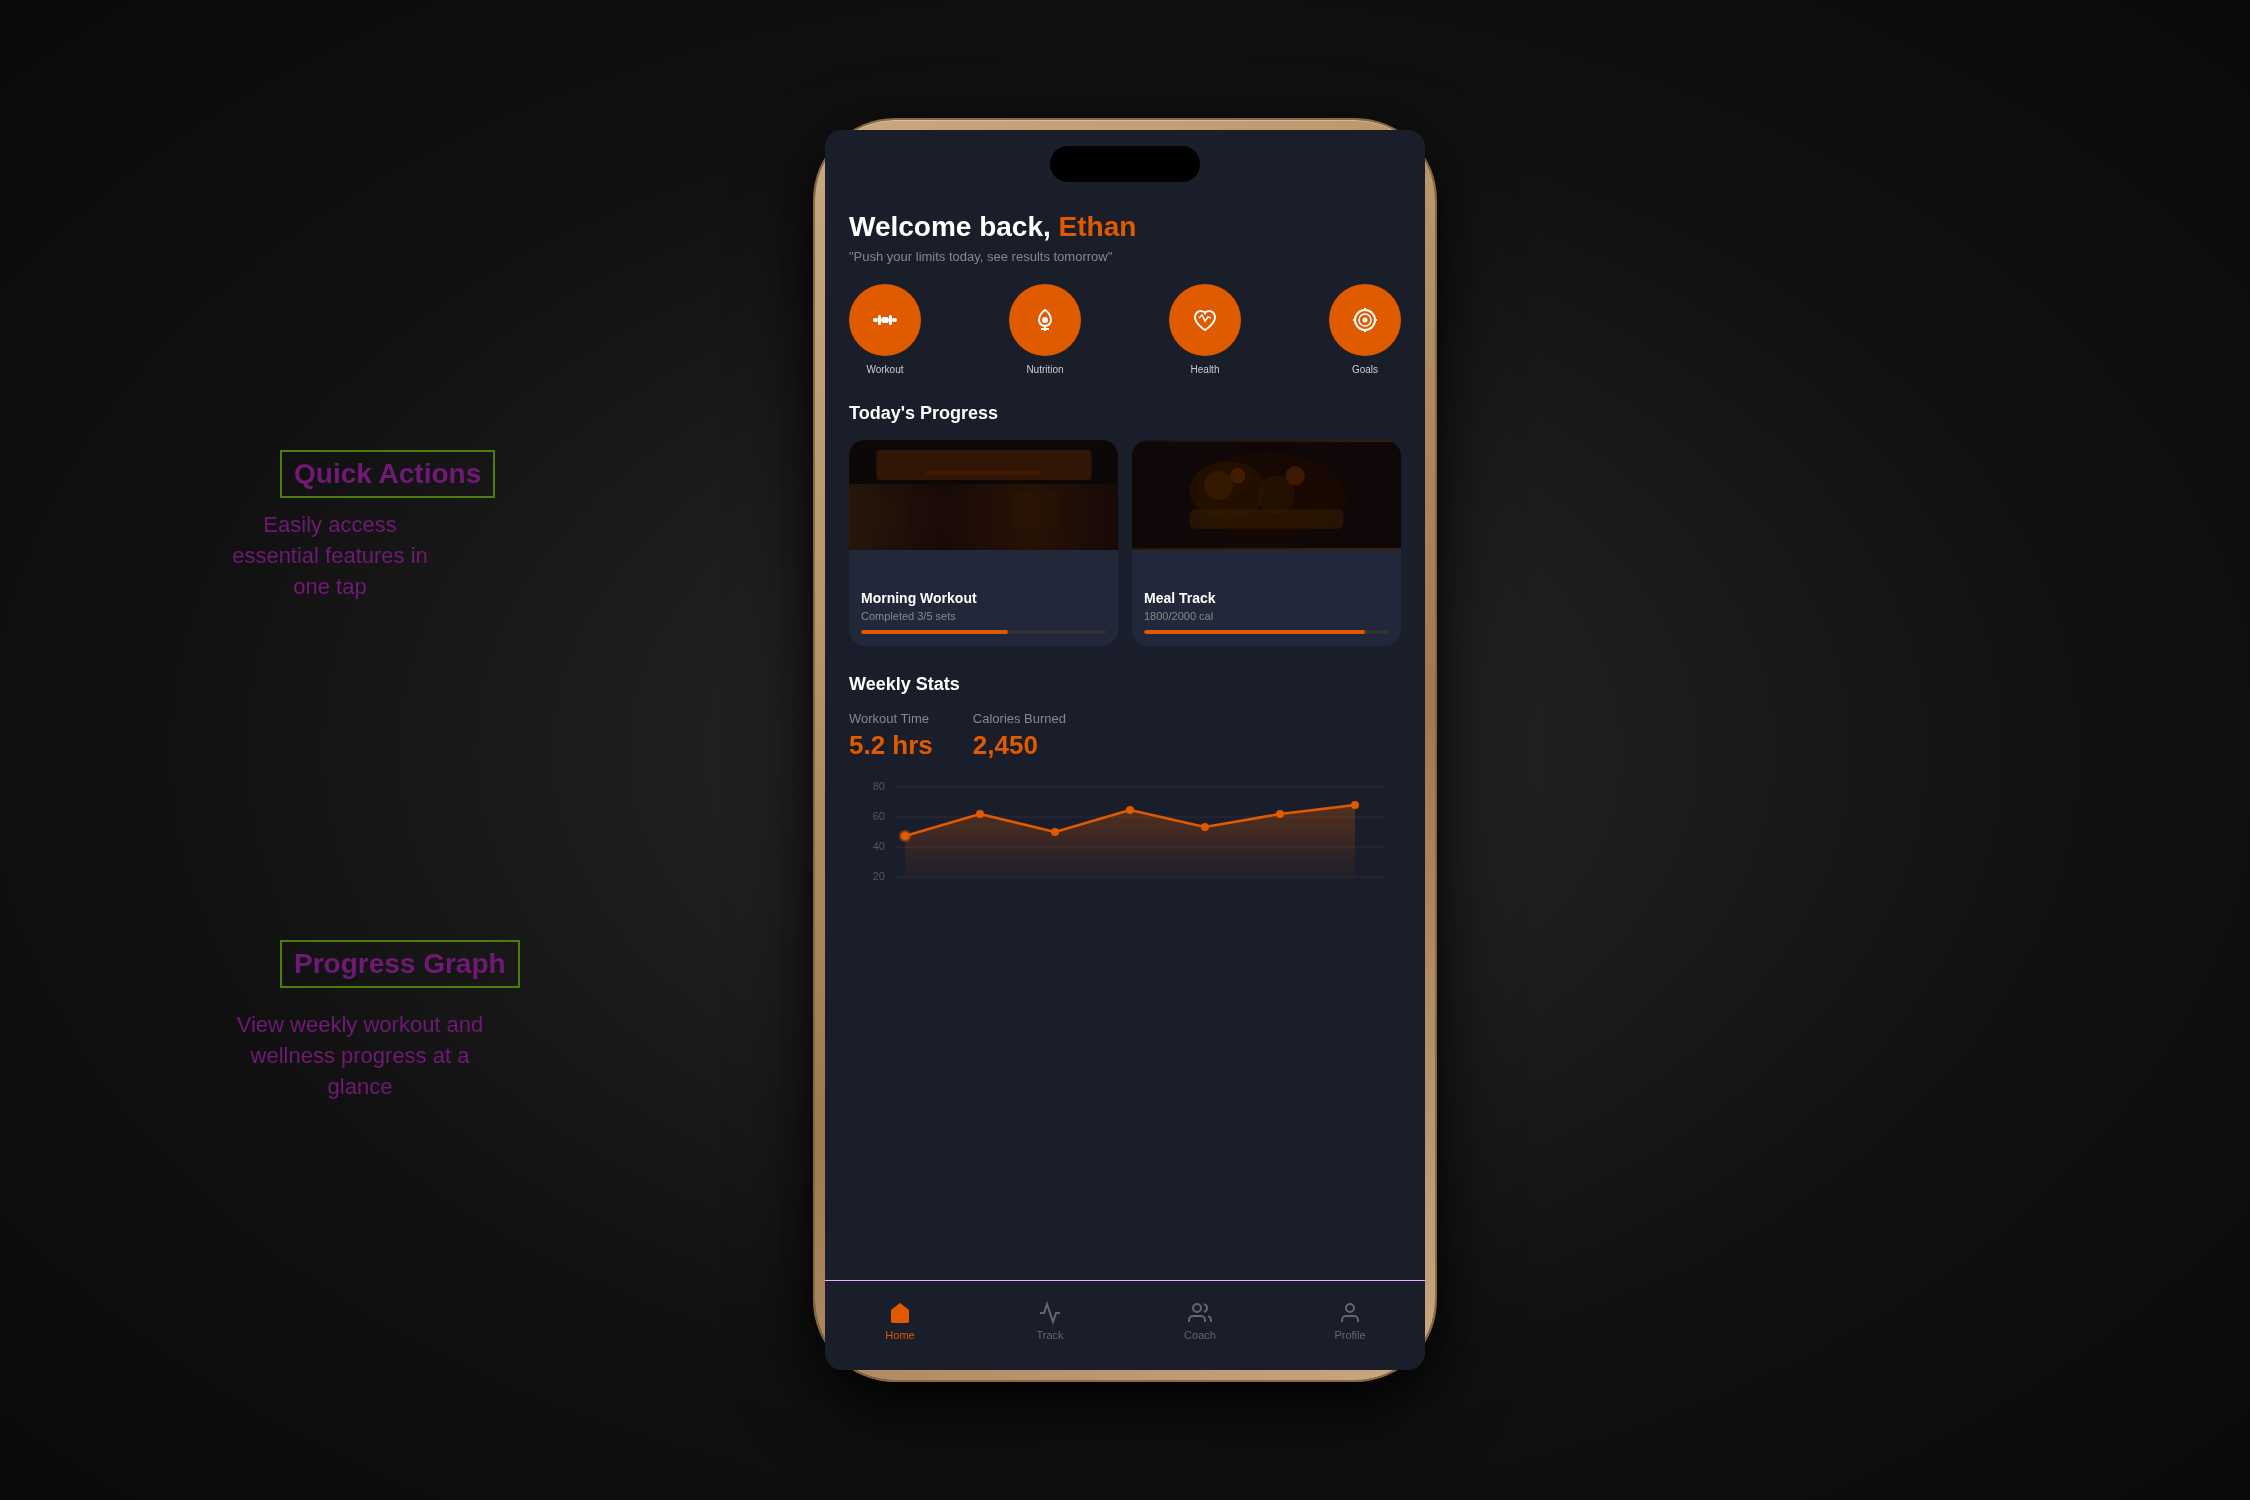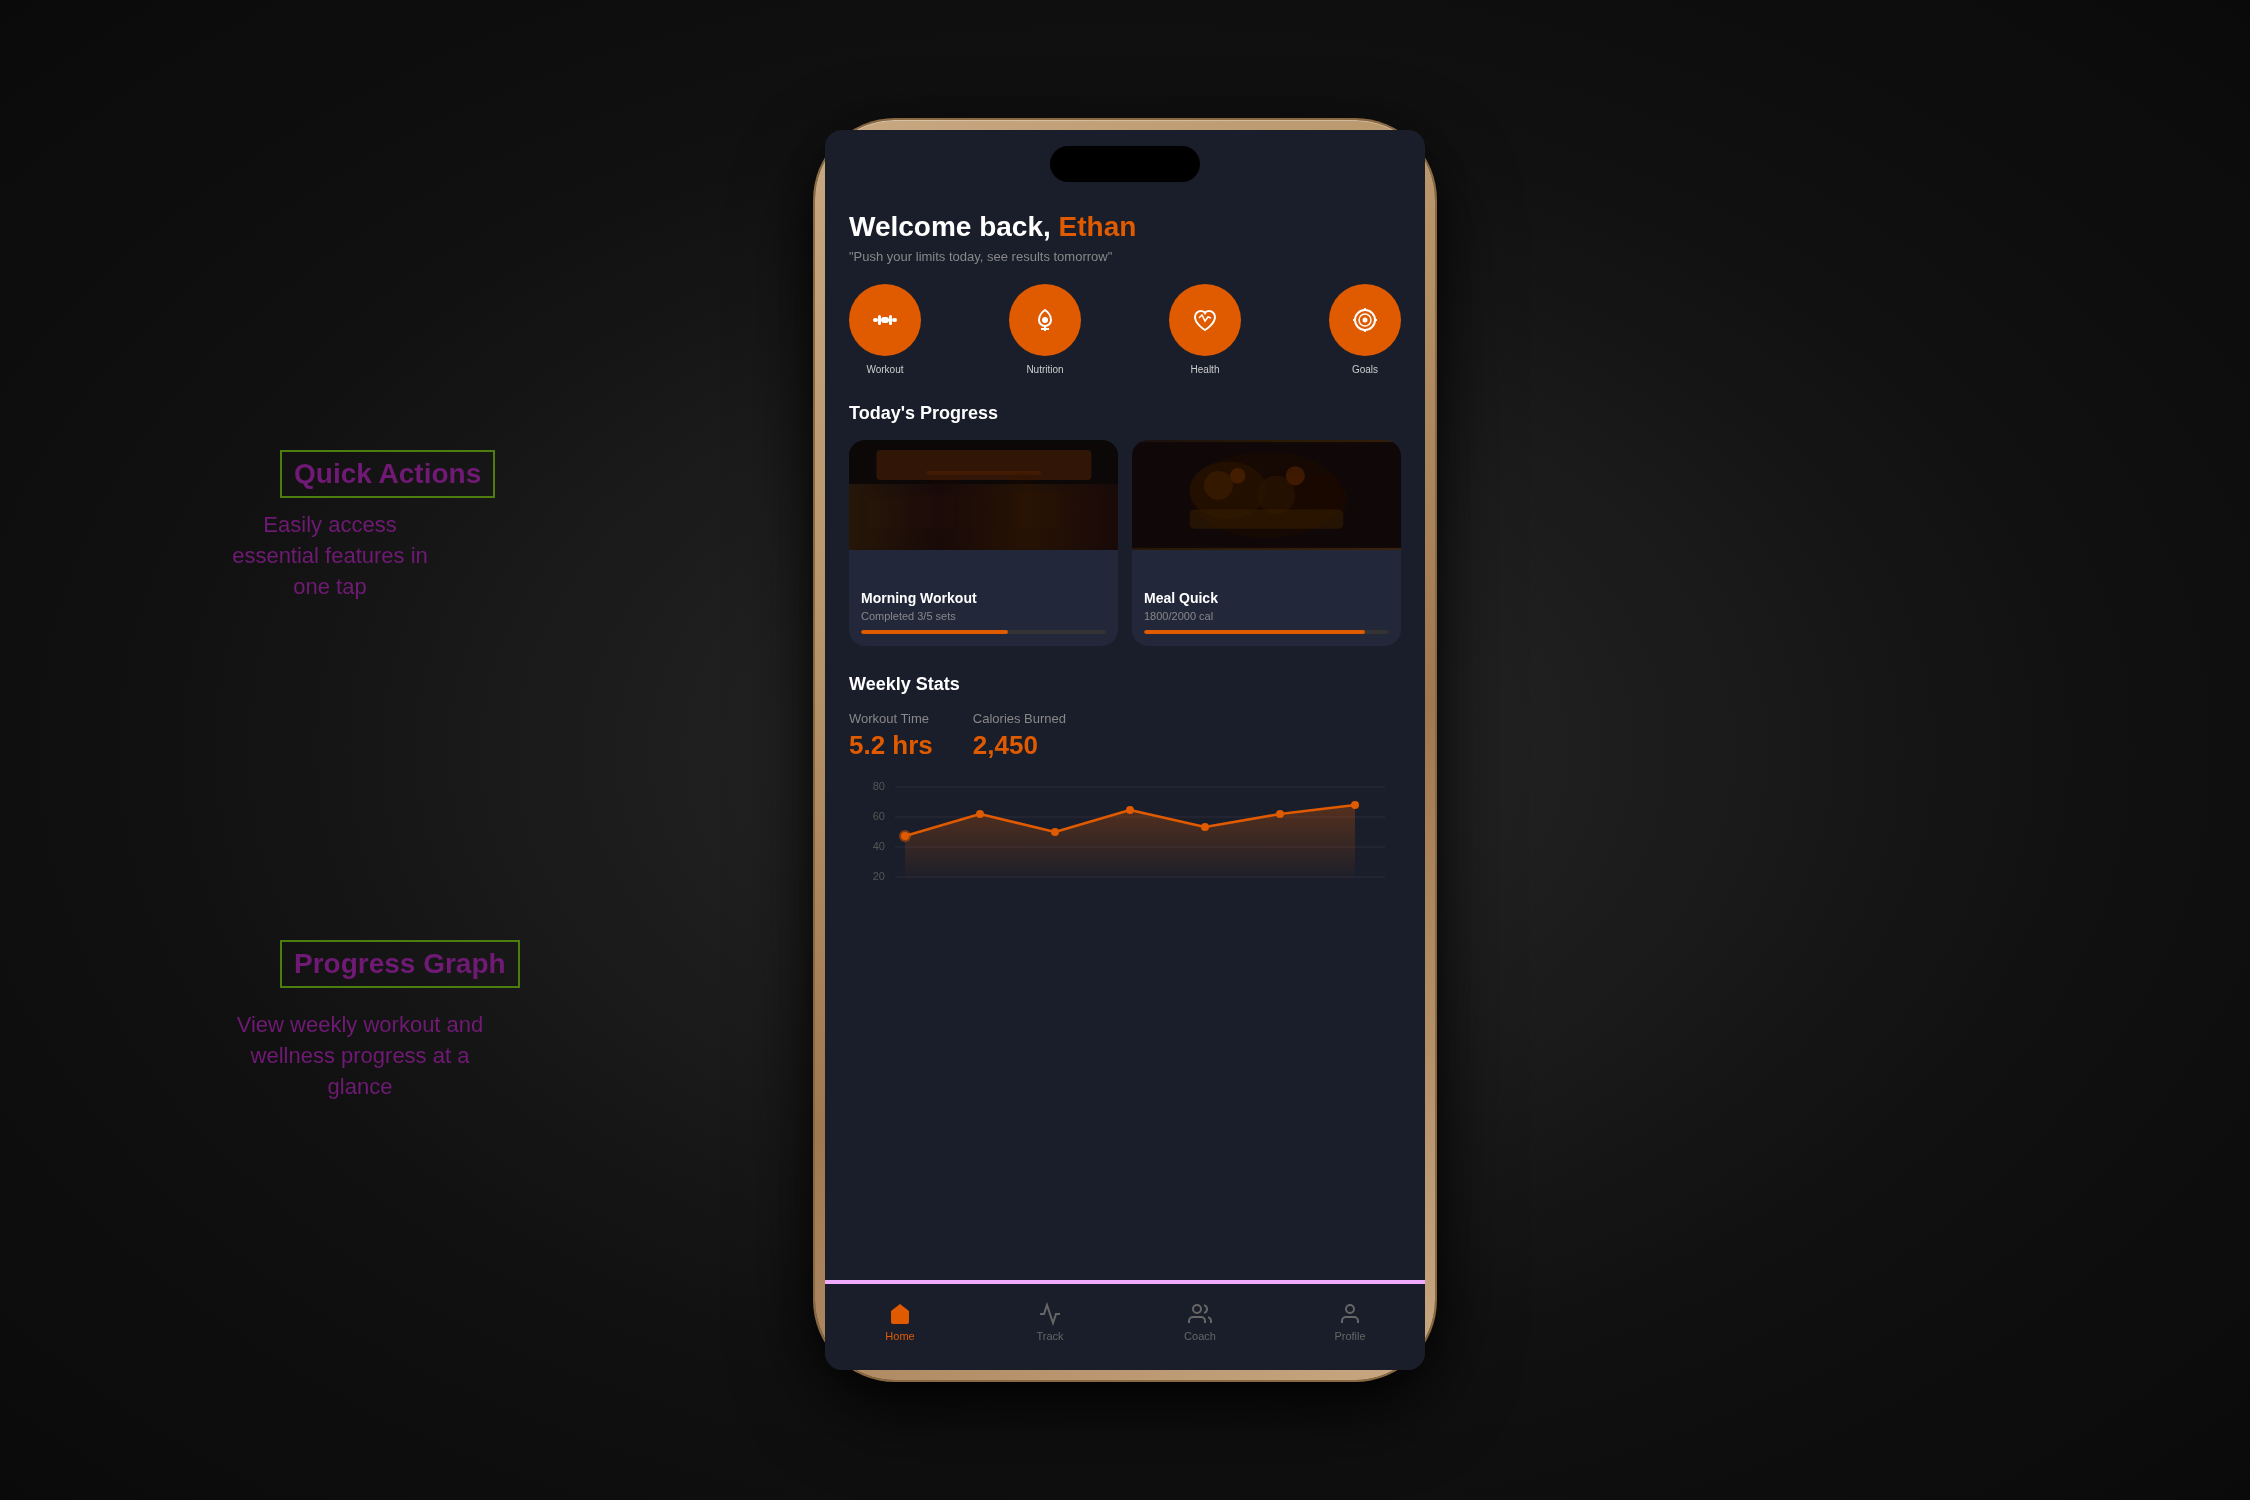--- a/index.html
+++ b/index.html
@@ -274,21 +274,21 @@
       height: 100%;
     }
 
     
     .bottom-nav {
       height: 90px;
       background: #1a1e2a;
       display: flex;
       align-items: center;
       justify-content: space-around;
-      border-top: 4px solid #f0abfc;
+      border-top: 1px solid #f0abfc;
       padding-bottom: 10px;
       flex-shrink: 0;
     }
 
     .nav-item {
       display: flex;
       flex-direction: column;
       align-items: center;
       gap: 4px;
       flex: 1;
@@ -435,21 +435,21 @@
                   <ellipse cx="180" cy="60" rx="45" ry="25" fill="#1a0800" opacity="0.6"></ellipse>
                   <circle cx="90" cy="45" r="15" fill="#3a1a00" opacity="0.8"></circle>
                   <circle cx="150" cy="55" r="20" fill="#2a1400" opacity="0.7"></circle>
                   <circle cx="200" cy="50" r="18" fill="#1a0800" opacity="0.6"></circle>
                   <rect x="60" y="70" width="160" height="20" rx="5" fill="#3a2000" opacity="0.5"></rect>
                   <circle cx="110" cy="35" r="8" fill="#4a2000" opacity="0.8"></circle>
                   <circle cx="170" cy="35" r="10" fill="#5a2500" opacity="0.6"></circle>
                 </svg>
               </div>
               <div class="card-body">
-                <div class="card-title">Meal Quick</div>
+                <div class="card-title">Meal Track</div>
                 <div class="card-subtitle">1800/2000 cal</div>
                 <div class="progress-bar-bg">
                   <div class="progress-bar-fill" style="width: 90%;"></div>
                 </div>
               </div>
             </div>
 
           </div>
         </div>
 

